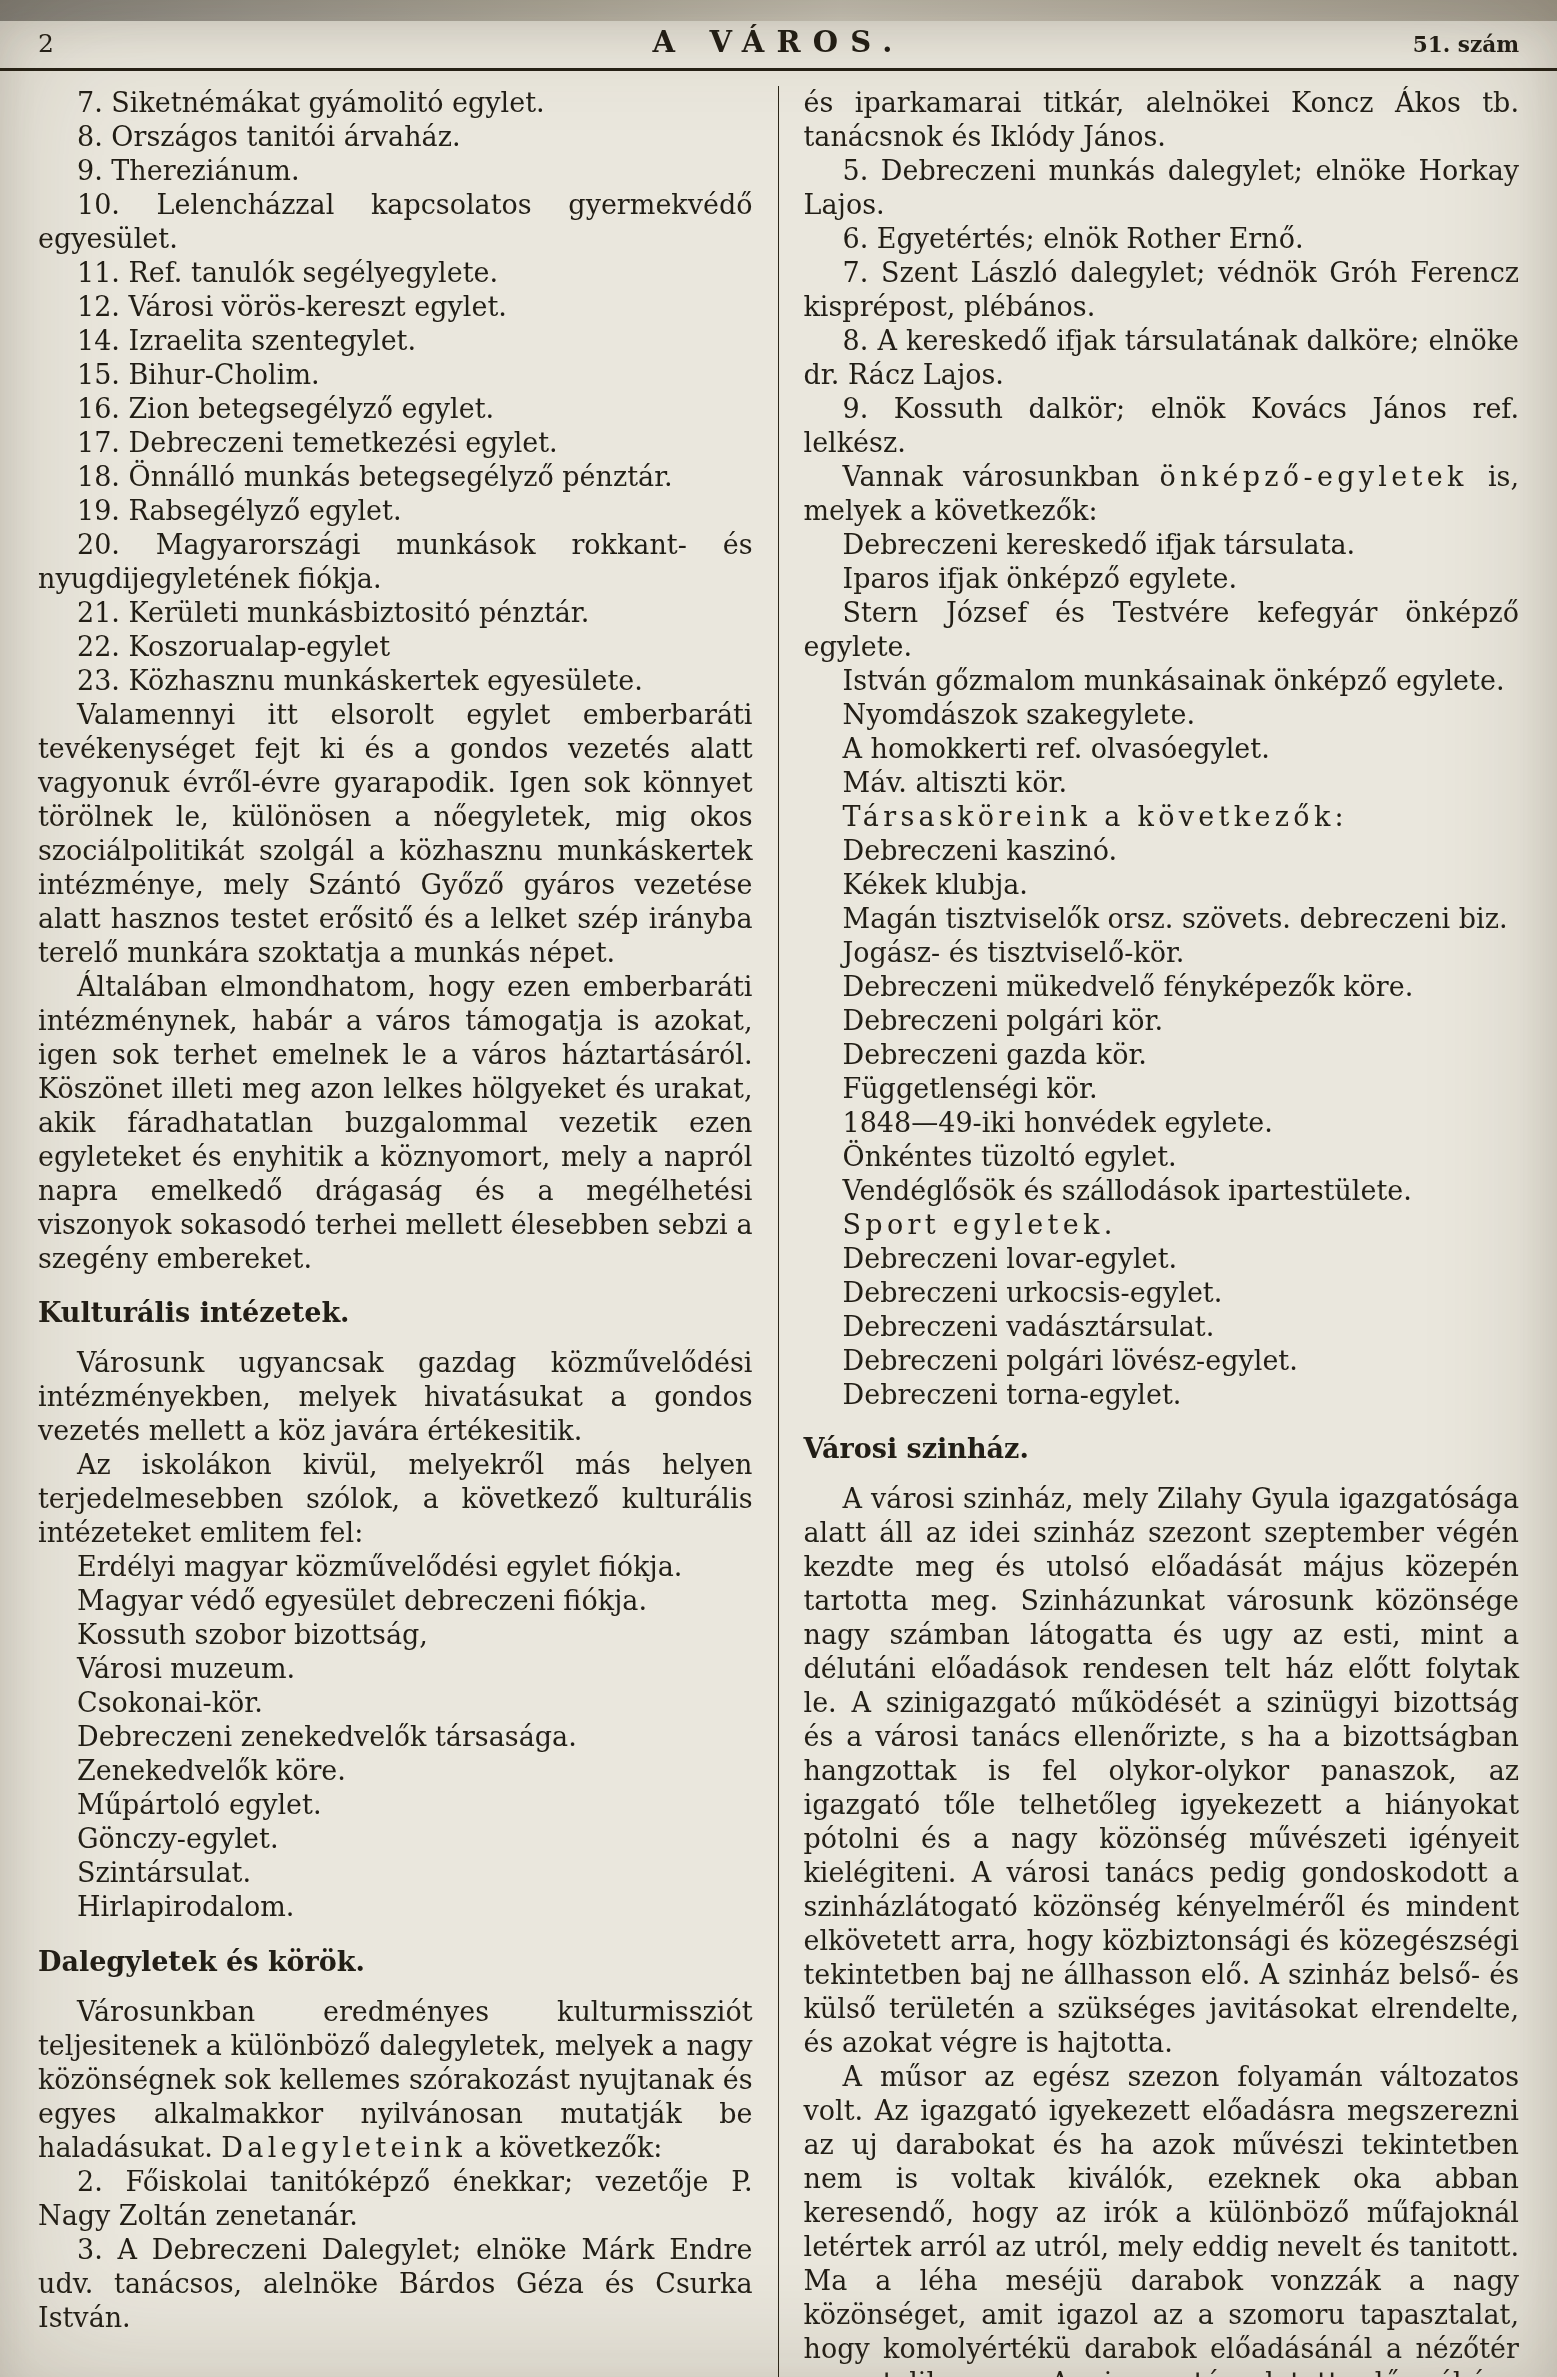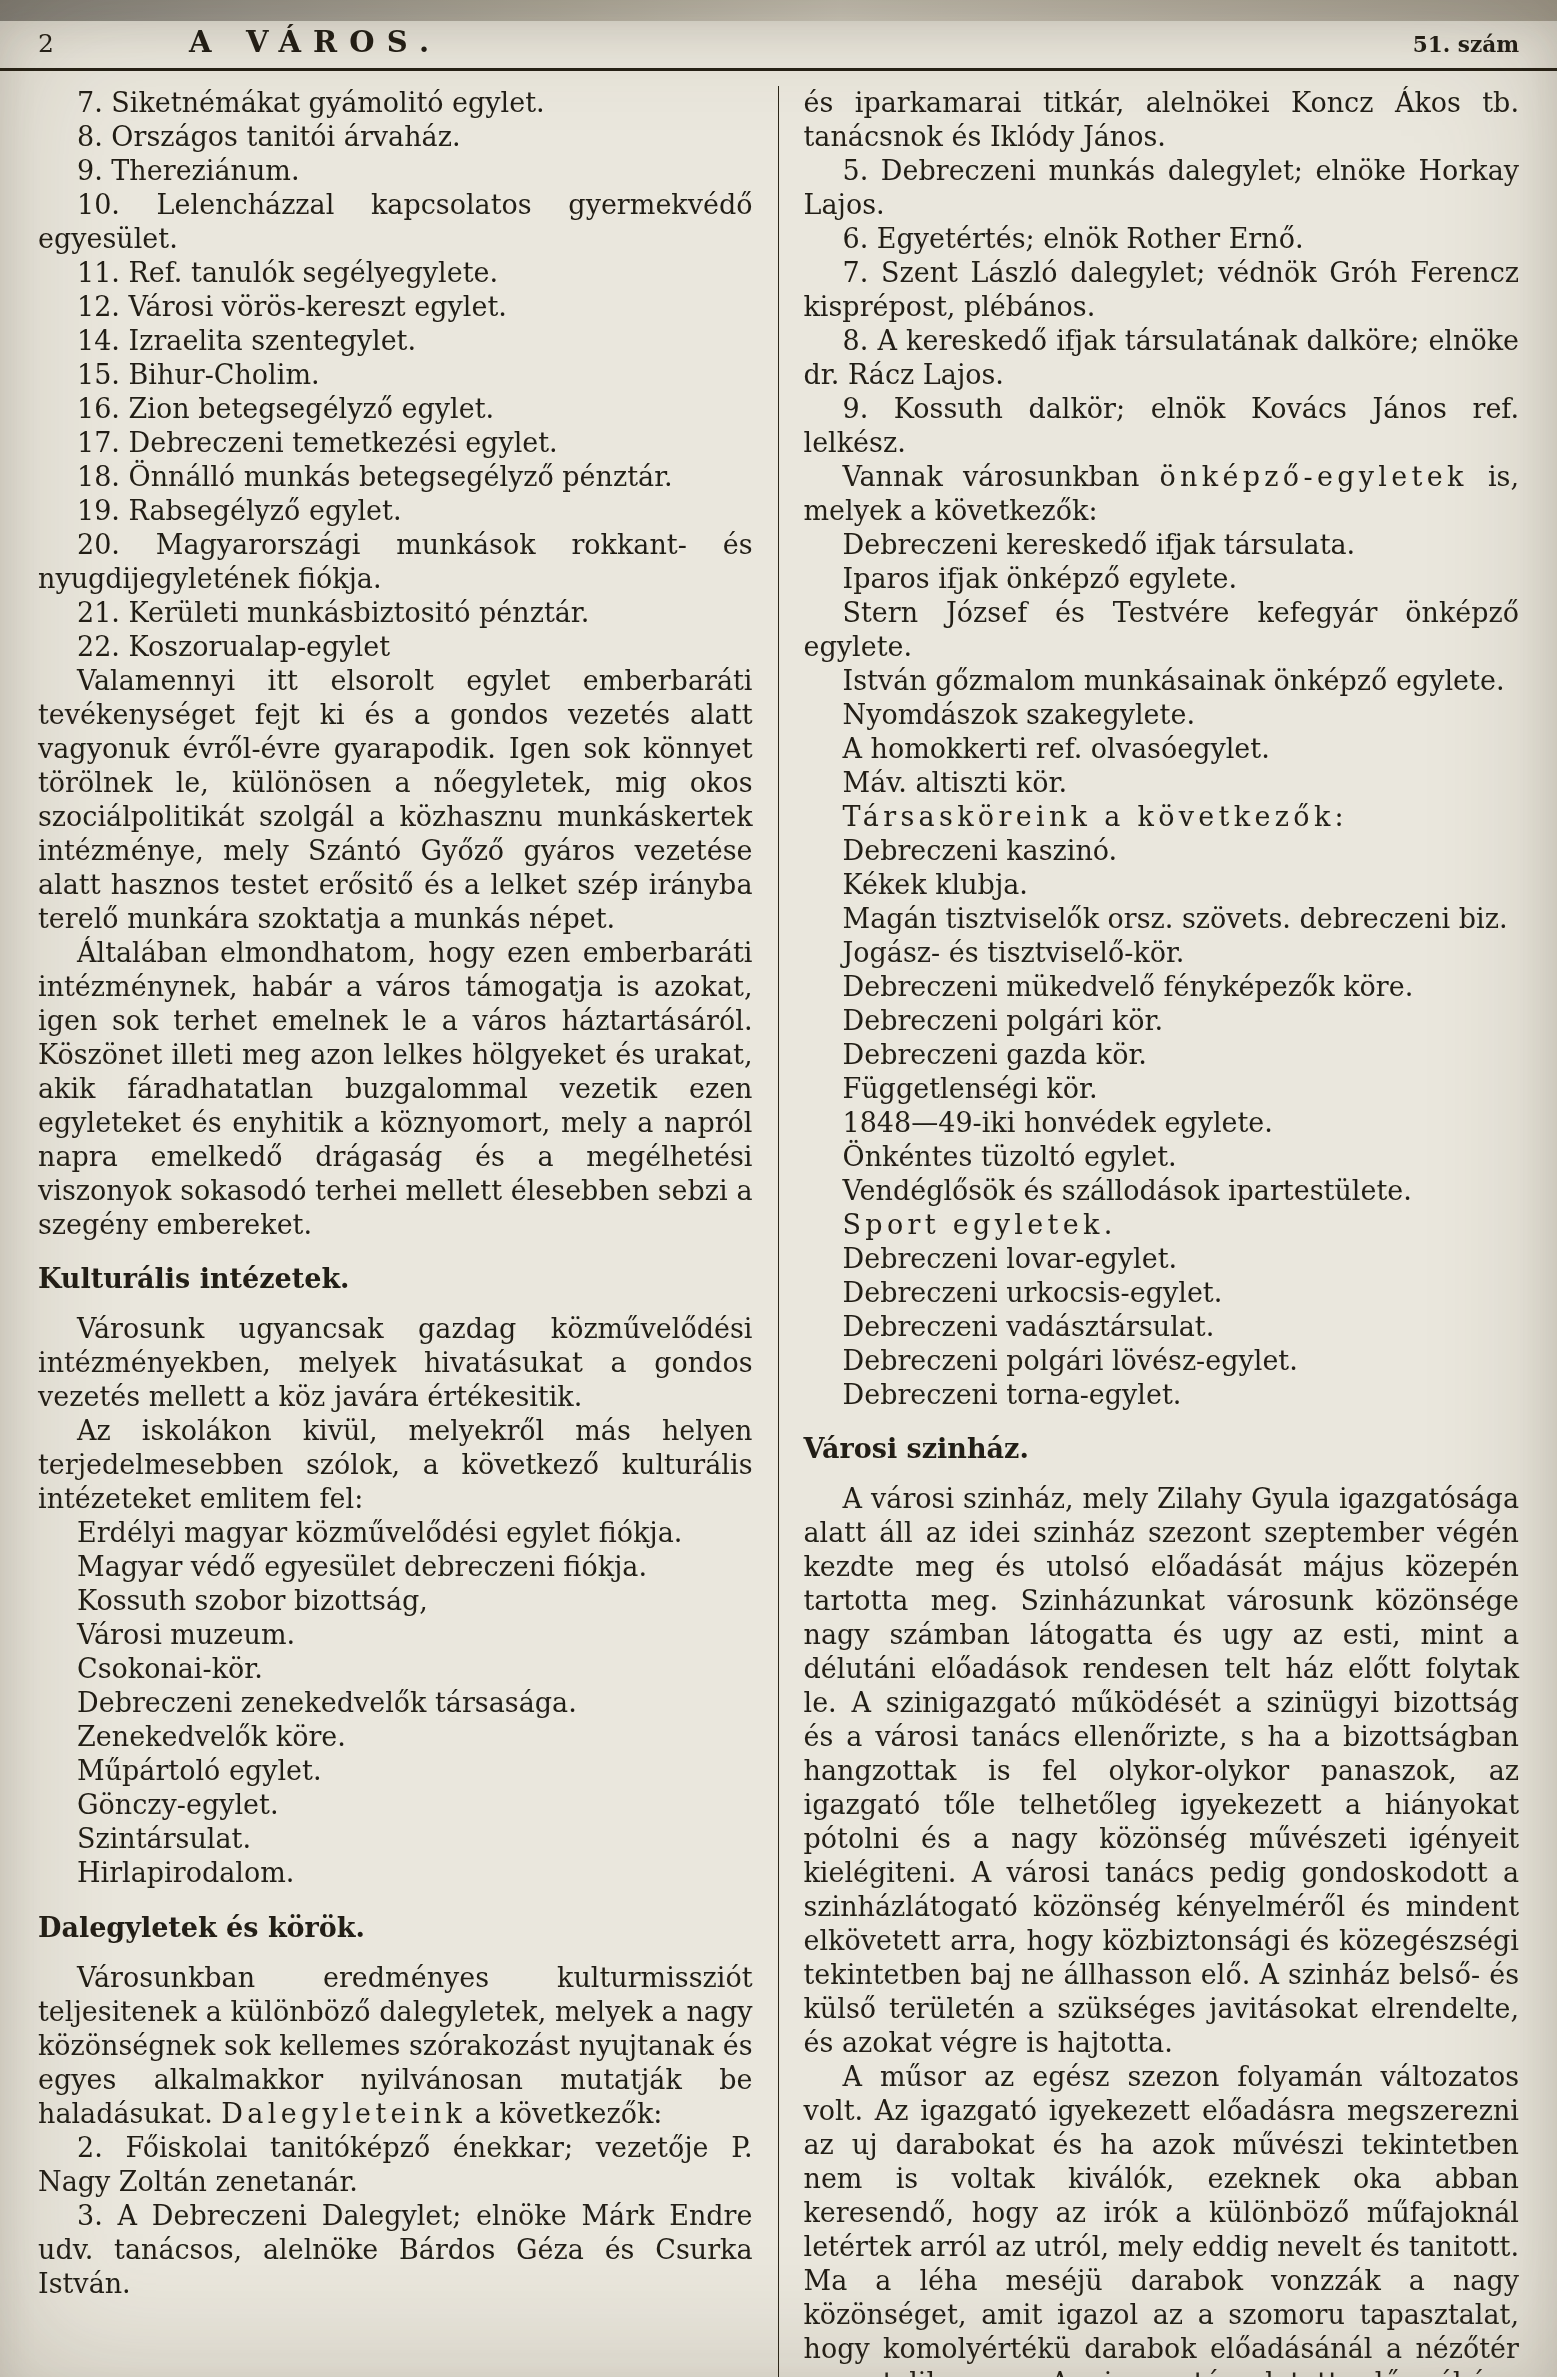--- a/index.html
+++ b/index.html
@@ -5,21 +5,21 @@
   html,body{margin:0;padding:0;}
   body{background:#aaa69a;font-family:"DejaVu Serif","Liberation Serif",serif;}
   .page{position:relative;width:1557px;height:2377px;margin:0 auto;background:#eae7dd;color:#221e16;overflow:hidden;}
   .page::after{content:"";position:absolute;inset:0;pointer-events:none;
     box-shadow:inset 0 0 130px rgba(72,60,36,.22), inset 0 24px 38px rgba(40,35,22,.12);}
   .scan-top{position:absolute;top:0;left:0;width:100%;height:20.5px;
     background:linear-gradient(90deg,#413f3a 0%,#6b675e 16%,#97917f 36%,#c2bcac 54%,#a79f8e 74%,#7f7766 100%);
     opacity:.55;}
   .masthead{display:flex;align-items:baseline;padding:25px 38px 8.7px;border-bottom:3.2px solid #262116;}
   .masthead .pageno{width:151px;font-size:25px;}
-  .masthead .title{flex:1;text-align:left;font-size:29px;font-weight:bold;letter-spacing:.42em;}
+  .masthead .title{flex:1;text-align:center;font-size:29px;font-weight:bold;letter-spacing:.42em;}
   .masthead .issue{width:151px;text-align:right;font-size:21.6px;font-weight:bold;}
   .columns{display:flex;min-height:2260px;padding:15px 38px 0;box-sizing:border-box;}
   .col{width:50%;box-sizing:border-box;}
   .col-left{padding-right:25px;border-right:1.6px solid #2b2619;}
   .col-right{padding-left:25px;}
   p{margin:0;font-size:27px;line-height:34px;text-align:justify;}
   .indent{text-indent:39px;}
   .heading{text-align:left;text-indent:0;font-weight:bold;margin:20.5px 0 16px;}
   .sperr{letter-spacing:.16em;}
 </style>
@@ -47,20 +47,21 @@
           <p class="indent">12. Városi vörös-kereszt egylet.</p>
           <p class="indent">14. Izraelita szentegylet.</p>
           <p class="indent">15. Bihur-Cholim.</p>
           <p class="indent">16. Zion betegsegélyző egylet.</p>
           <p class="indent">17. Debreczeni temetkezési egylet.</p>
           <p class="indent">18. Önnálló munkás betegsegélyző pénztár.</p>
           <p class="indent">19. Rabsegélyző egylet.</p>
           <p class="indent">20. Magyarországi munkások rokkant- és nyugdijegyletének fiókja.</p>
           <p class="indent">21. Kerületi munkásbiztositó pénztár.</p>
           <p class="indent">22. Koszorualap-egylet</p>
+          <p class="indent">23. Közhasznu munkáskertek egyesülete.</p>
         </div>
       <p class="indent">Valamennyi itt elsorolt egylet emberbaráti tevékenységet fejt ki és a gondos vezetés alatt vagyonuk évről-évre gyarapodik. Igen sok könnyet törölnek le, különösen a nőegyletek, mig okos szociálpolitikát szolgál a közhasznu munkáskertek intézménye, mely Szántó Győző gyáros vezetése alatt hasznos testet erősitő és a lelket szép irányba terelő munkára szoktatja a munkás népet.</p>
       <p class="indent">Általában elmondhatom, hogy ezen emberbaráti intézménynek, habár a város támogatja is azokat, igen sok terhet emelnek le a város háztartásáról. Köszönet illeti meg azon lelkes hölgyeket és urakat, akik fáradhatatlan buzgalommal vezetik ezen egyleteket és enyhitik a köznyomort, mely a napról napra emelkedő drágaság és a megélhetési viszonyok sokasodó terhei mellett élesebben sebzi a szegény embereket.</p>
       <p class="heading">Kulturális intézetek.</p>
       <p class="indent">Városunk ugyancsak gazdag közművelődési intézményekben, melyek hivatásukat a gondos vezetés mellett a köz javára értékesitik.</p>
       <p class="indent">Az iskolákon kivül, melyekről más helyen terjedelmesebben szólok, a következő kulturális intézeteket emlitem fel:</p>
       <div>
           <p class="indent">Erdélyi magyar közművelődési egylet fiókja.</p>
           <p class="indent">Magyar védő egyesület debreczeni fiókja.</p>
           <p class="indent">Kossuth szobor bizottság,</p>

